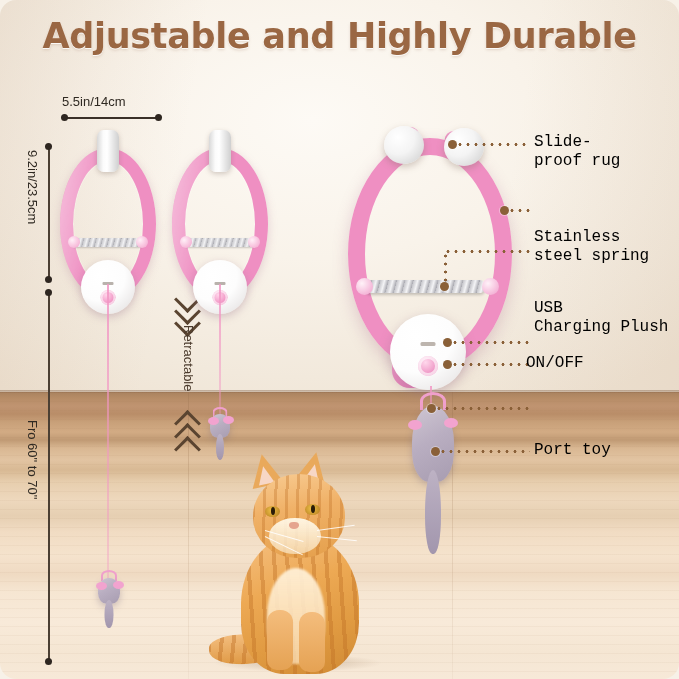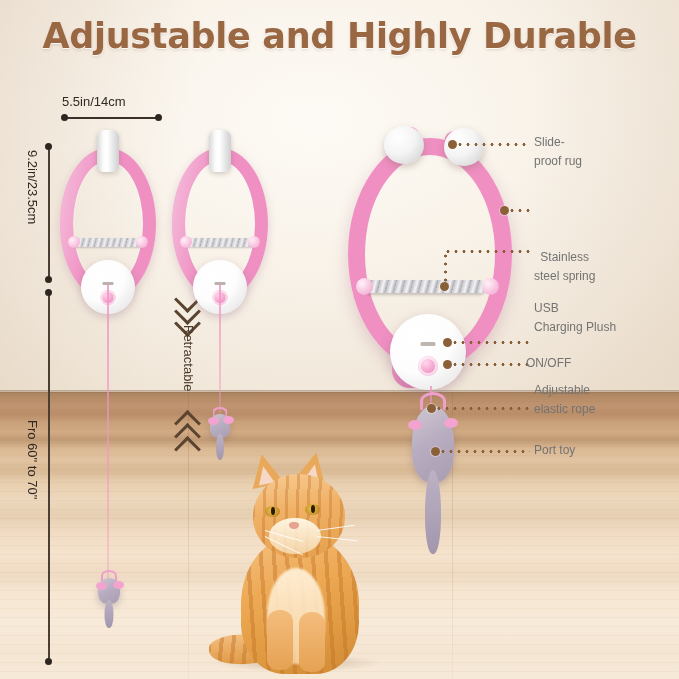--- a/index.html
+++ b/index.html
@@ -1,21 +1,21 @@
 <!DOCTYPE html>
 <html><head>
 <meta charset="utf-8">
 <style>
   html,body{margin:0;padding:0;}
   body{
     width:679px;height:679px;overflow:hidden;
     font-family:"Liberation Sans", sans-serif;
     background:#f7f1e8;
   }
-  #stage{position:relative;width:679px;height:679px;overflow:hidden;}
+  #stage{position:relative;width:679px;height:679px;overflow:hidden;border-radius:16px;}
 
   
   .wall{
     position:absolute;left:0;top:0;width:679px;height:400px;
     background:
       radial-gradient(ellipse 520px 330px at 46% 30%, #fdfaf5 0%, #f9f3ea 42%, #f2e9dc 78%, #eee2d2 100%);
   }
   .wall-shadow{
     position:absolute;left:0;top:0;width:679px;height:400px;
     background:linear-gradient(100deg, rgba(205,180,155,.22) 0%, rgba(255,255,255,0) 28%,
@@ -82,22 +82,22 @@
   }
   .chev{
     position:absolute;width:16px;height:16px;
     border-left:3px solid #5a4430;border-bottom:3px solid #5a4430;
   }
   .chev.up{transform:rotate(-45deg) ;}
   .chev.dn{transform:rotate(135deg);}
 
   
   .callout-text{
-    position:absolute;color:#737373;font-size:12px;line-height:19px;
-    white-space:pre-line;font-family:Liberation Sans, sans-serif;
+    position:absolute;color:#000000;font-size:16px;line-height:19px;
+    white-space:pre-line;font-family:Liberation Mono, monospace;
   }
   .dotline{
     position:absolute;height:3px;
     background-image:radial-gradient(circle, #8a6038 1.4px, rgba(0,0,0,0) 1.6px);
     background-size:8px 3px;background-repeat:repeat-x;
   }
   .dotline-v{
     position:absolute;width:3px;
     background-image:radial-gradient(circle, #8a6038 1.4px, rgba(0,0,0,0) 1.6px);
     background-size:3px 8px;background-repeat:repeat-y;
@@ -449,34 +449,32 @@
   <div class="dotline" style="left:456px;top:143px;width:72px;"></div>
   <div class="callout-text" style="left:534px;top:133px;">Slide-
 proof rug</div>
 
   <div class="anchor-dot" style="left:500px;top:206px;"></div>
   <div class="dotline" style="left:508px;top:209px;width:22px;"></div>
 
   <div class="anchor-dot" style="left:440px;top:282px;"></div>
   <div class="dotline-v" style="left:444px;top:252px;height:34px;"></div>
   <div class="dotline" style="left:444px;top:250px;width:86px;"></div>
-  <div class="callout-text" style="left:534px;top:248px;text-align:center;">Stainless
+  <div class="callout-text" style="left:534px;top:228px;">Stainless
 steel spring</div>
 
   <div class="anchor-dot" style="left:443px;top:338px;"></div>
   <div class="dotline" style="left:451px;top:341px;width:79px;"></div>
   <div class="callout-text" style="left:534px;top:299px;">USB
 Charging Plush</div>
 
   <div class="anchor-dot" style="left:443px;top:360px;"></div>
   <div class="dotline" style="left:451px;top:363px;width:79px;"></div>
   <div class="callout-text" style="left:526px;top:354px;">ON/OFF</div>
 
   <div class="anchor-dot" style="left:427px;top:404px;"></div>
   <div class="dotline" style="left:435px;top:407px;width:95px;"></div>
-  <div class="callout-text" style="left:534px;top:381px;">Adjustable
-elastic rope</div>
 
   <div class="anchor-dot" style="left:431px;top:447px;"></div>
   <div class="dotline" style="left:439px;top:450px;width:91px;"></div>
   <div class="callout-text" style="left:534px;top:441px;">Port toy</div>
 
 </div>
 
 </body></html>

